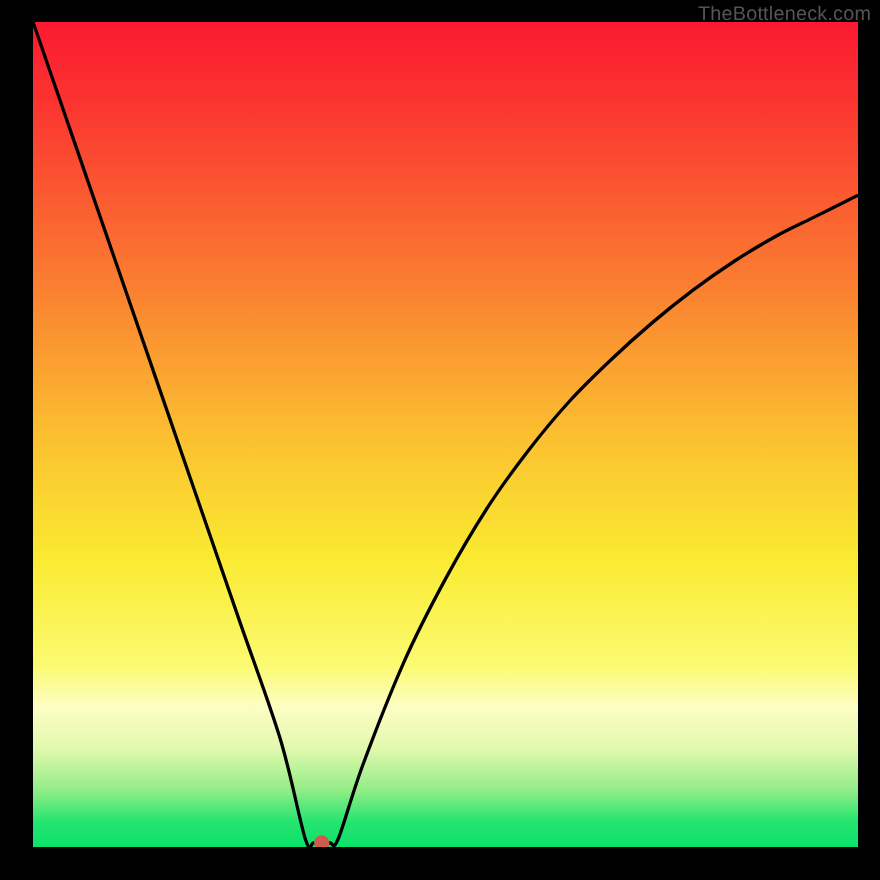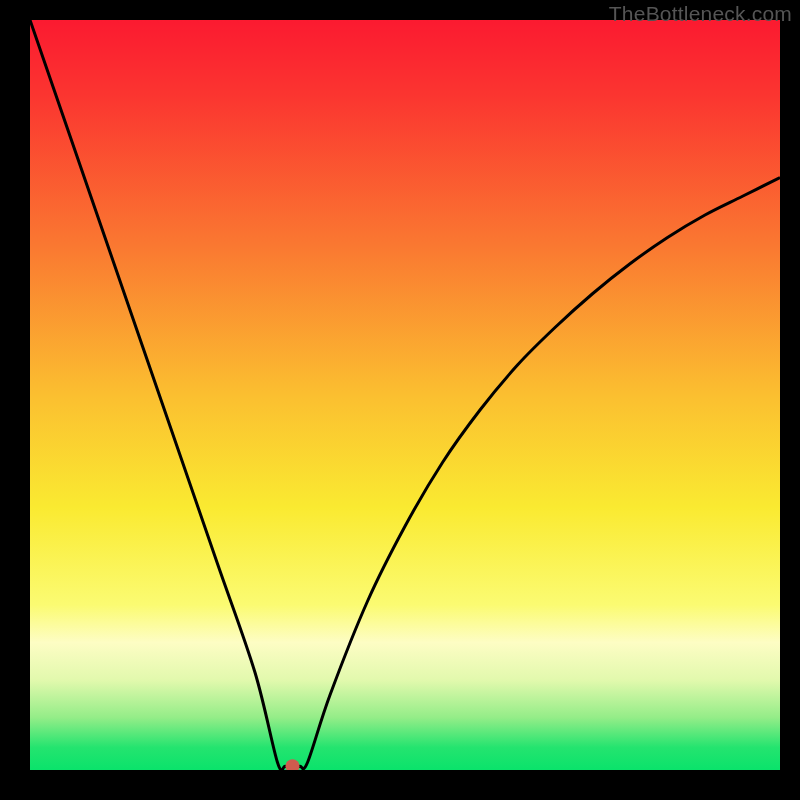--- a/index.html
+++ b/index.html
@@ -22,21 +22,21 @@
     left: 30px;
     top: 20px;
     width: 750px;
     height: 750px;
   }
   .watermark {
     position: absolute;
     top: 2px;
     right: 8px;
     color: #555;
-    font-size: 21px;
+    font-size: 18px;
     font-weight: 500;
     letter-spacing: 0.2px;
     user-select: none;
   }
   svg { display: block; }
 </style>
 </head>
 <body>
 
 <div class="frame">

